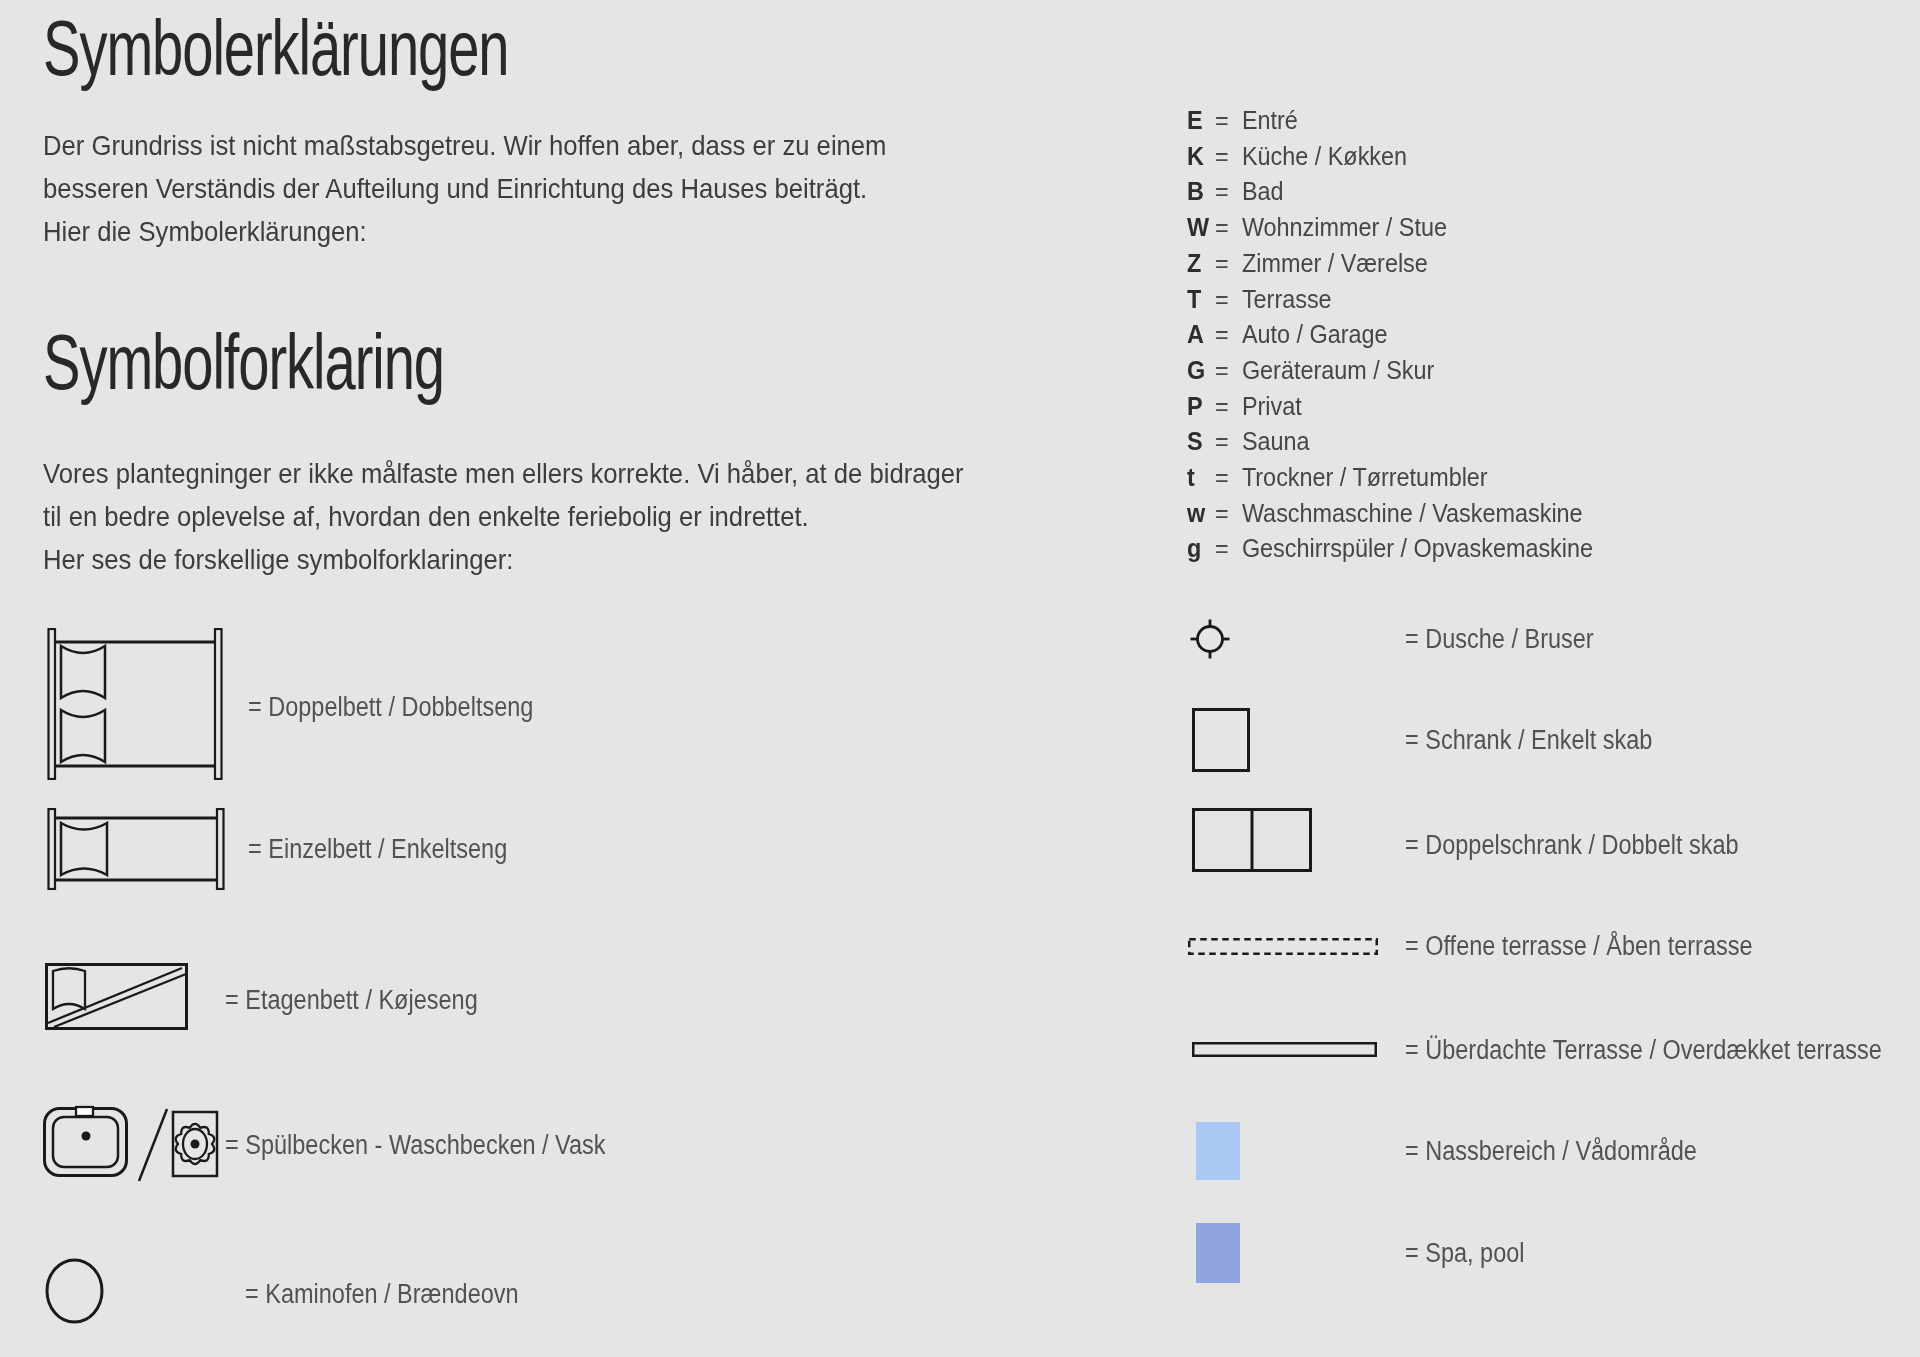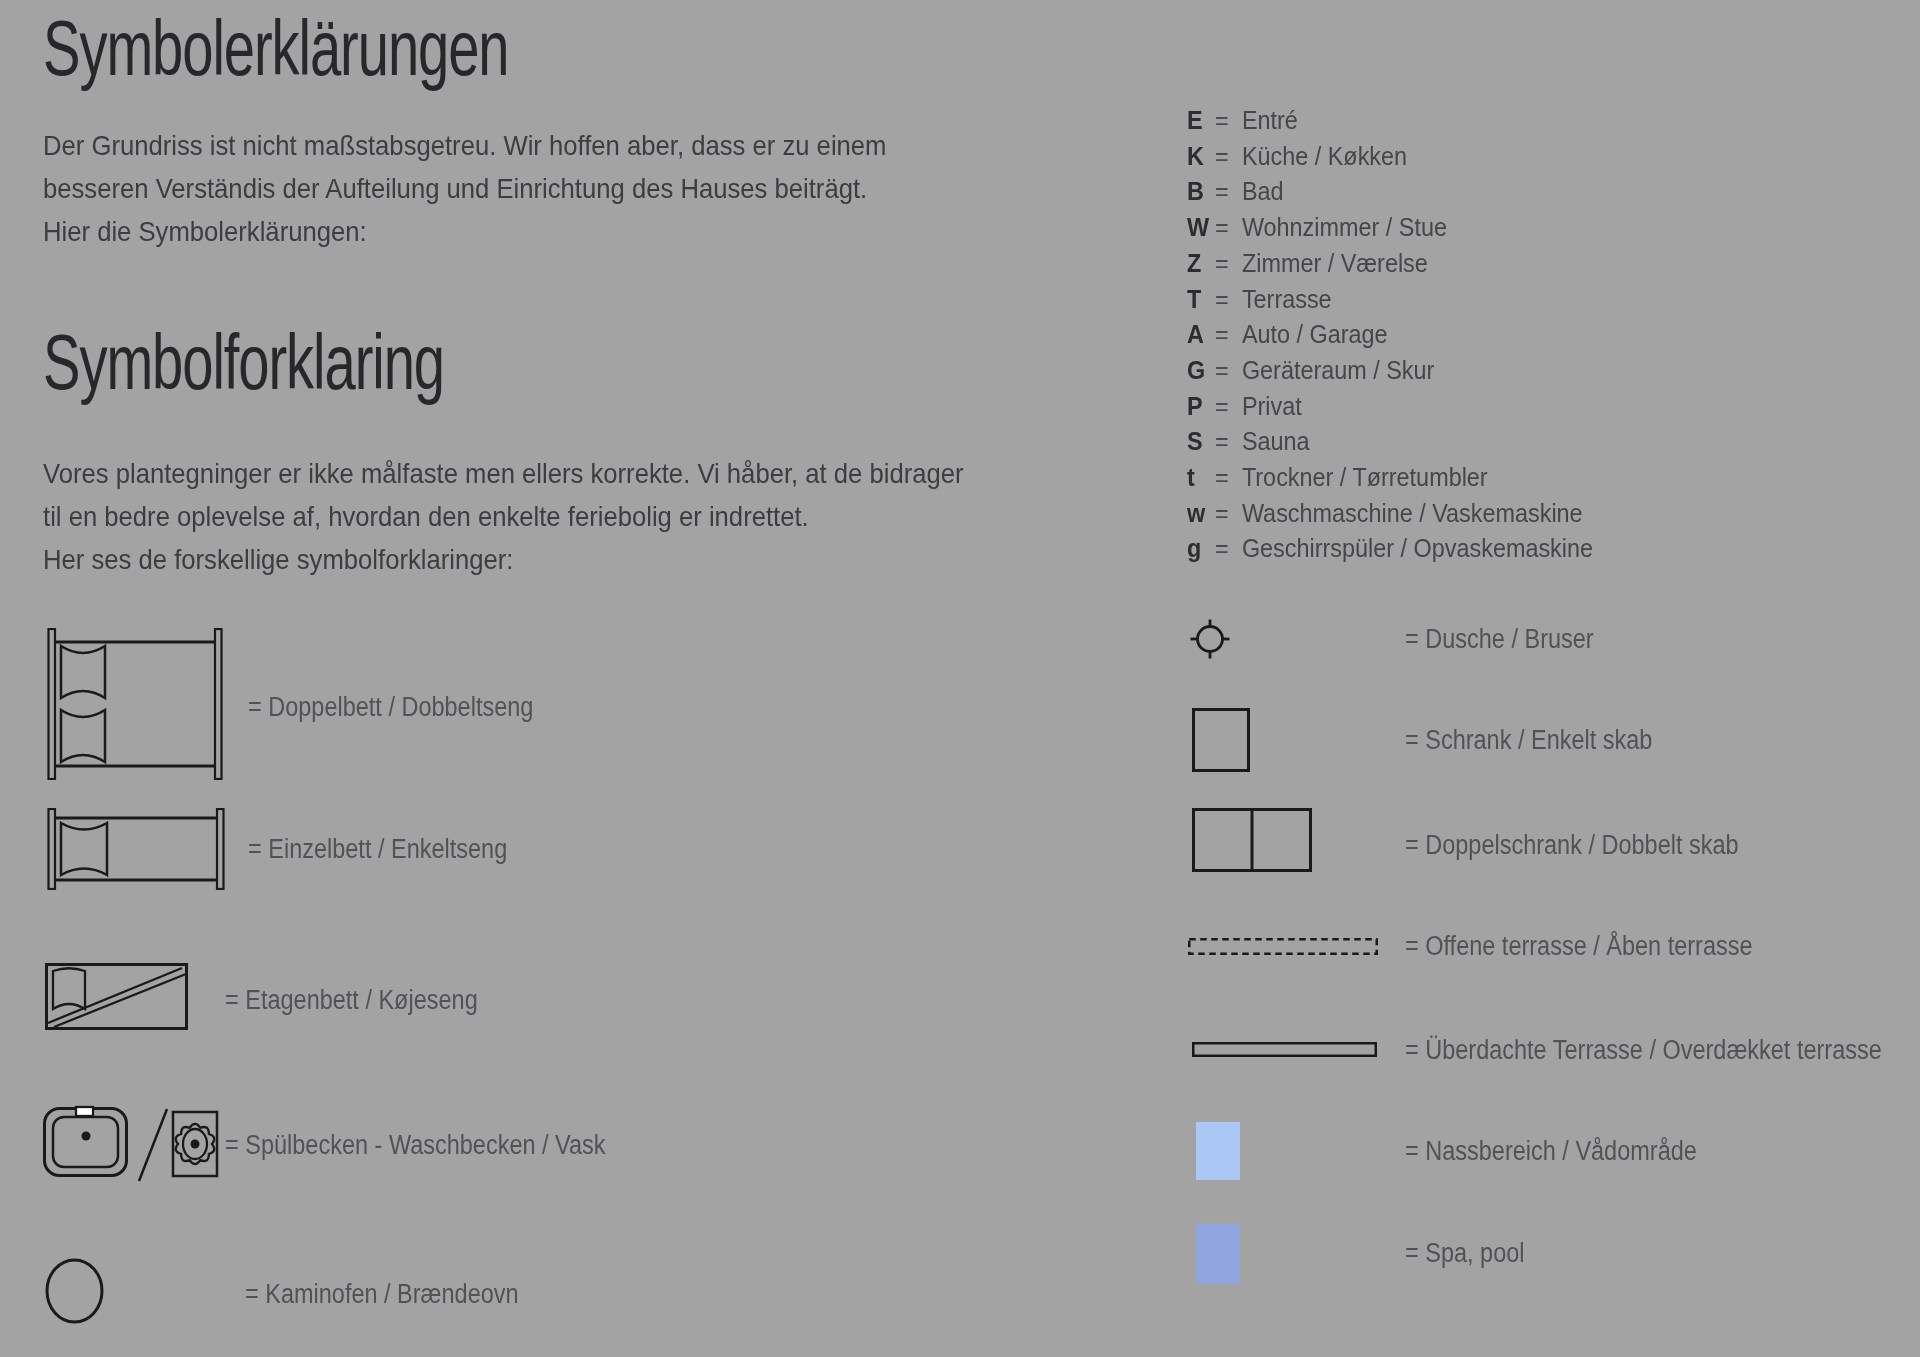--- a/index.html
+++ b/index.html
@@ -1,16 +1,16 @@
 <!DOCTYPE html>
 <html><head>
 <meta charset="utf-8">
 <style>
   html,body{margin:0;padding:0;background:#fff;}
-  .page{position:relative;width:1920px;height:1357px;background:#a3a3a3;overflow:hidden;
+  .page{position:relative;width:1920px;height:1357px;background:#e5e5e5;overflow:hidden;
         font-family:"Liberation Sans", sans-serif;}
   .h-big{position:absolute;left:43px;font-size:78px;font-weight:400;color:#28282a;
          letter-spacing:-1.5px;white-space:nowrap;transform:scaleX(.72);transform-origin:0 0;
          line-height:1.05;}
   .para{position:absolute;left:43px;font-size:28.5px;color:#3c3d40;line-height:43px;
         white-space:nowrap;transform:scaleX(.9);transform-origin:0 0;}
   .abbr{position:absolute;left:1187px;top:103px;font-size:26px;line-height:35.7px;
         transform:scaleX(.9);transform-origin:0 0;}
   .abbr-row{display:flex;white-space:nowrap;}
   .abbr-row .k{width:31px;font-weight:700;color:#2d2d2f;}

